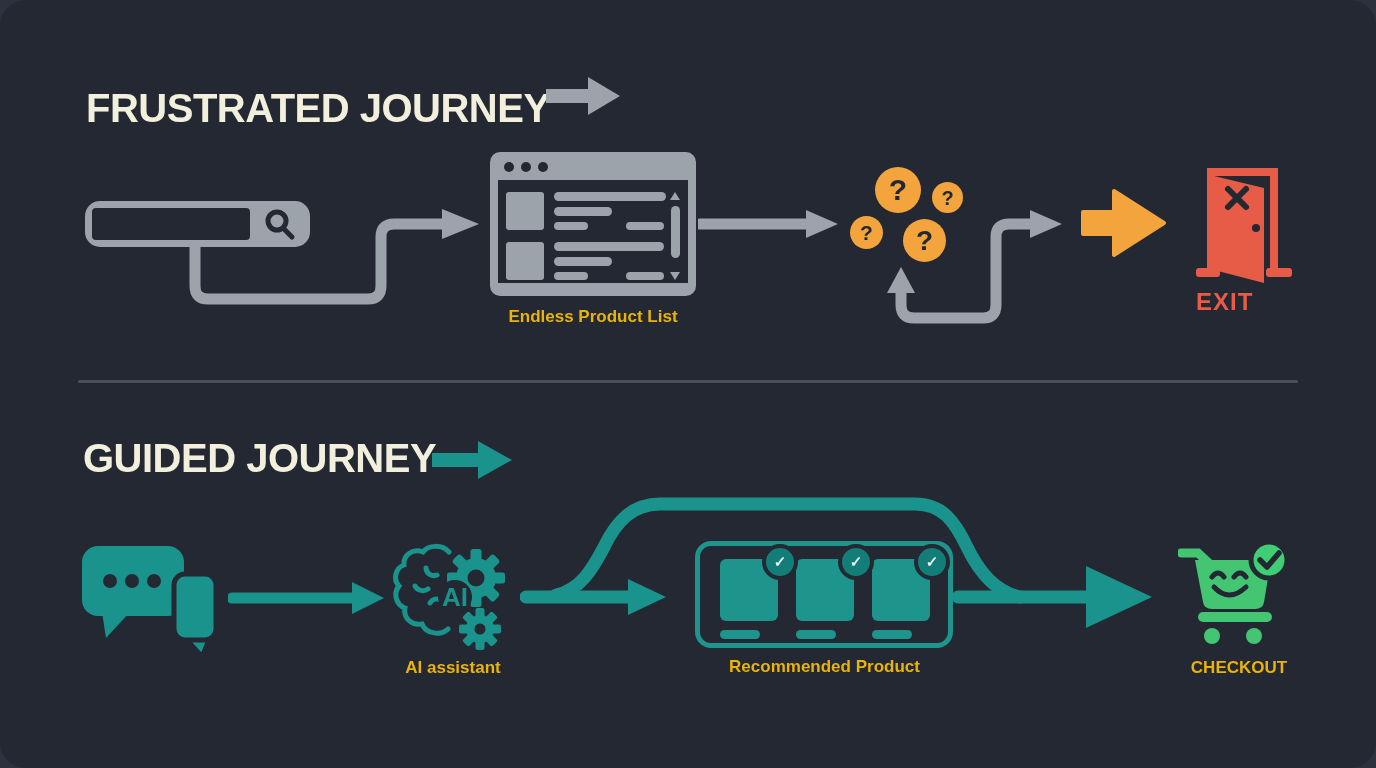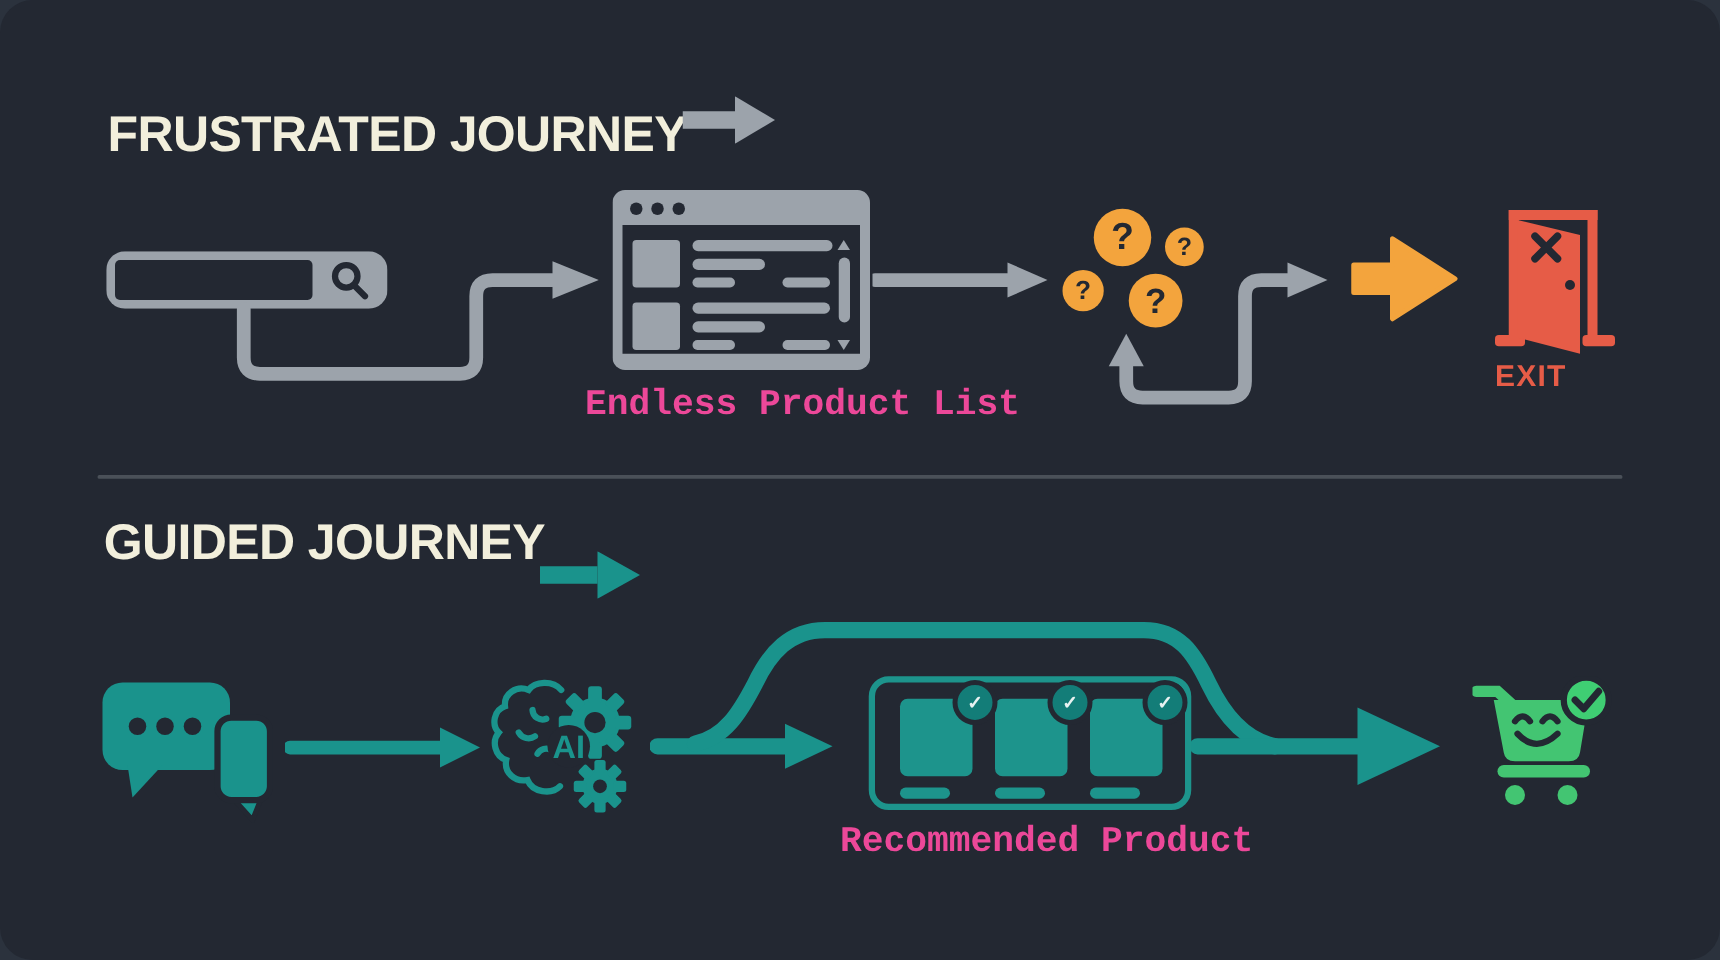--- a/index.html
+++ b/index.html
@@ -7,22 +7,22 @@
   .stage {
     position:relative; width:1376px; height:768px;
     background:#232832; border-radius:26px; overflow:hidden;
   }
   .abs { position:absolute; }
   .journey-title {
     position:absolute; font-size:40px; font-weight:bold;
     color:#F2EFDC; letter-spacing:-0.5px; white-space:nowrap;
   }
   .flow-label {
-    position:absolute; font-weight:bold; color:#ec4899;
-    font-size:29px; text-align:center; white-space:nowrap;font-family:Liberation Mono, monospace;
+    position:absolute; font-weight:bold; color:#eab308;
+    font-size:17px; text-align:center; white-space:nowrap;
   }
   .qmark {
     position:absolute; background:#F3A43D; color:#232832;
     border-radius:50%; display:flex; align-items:center; justify-content:center;
     font-weight:bold; line-height:1;
   }
   .divider { position:absolute; background:#4A5058; border-radius:2px; }
   .products-box {
     position:absolute; border:5px solid #1D948C; border-radius:16px;
     box-sizing:border-box;
@@ -128,21 +128,21 @@
       <line x1="32" y1="23" x2="50" y2="41"></line>
       <line x1="50" y1="23" x2="32" y2="41"></line>
     </g>
     <circle cx="60" cy="62" r="4" fill="#232832"></circle>
   </svg>
 
   <div class="exit-label" style="left:1196px; top:288px; width:96px;">EXIT</div>
 
   <div class="divider" style="left:78px; top:380px; width:1220px; height:3px;"></div>
 
-  <div class="journey-title" style="left:83px; top:412px;">GUIDED JOURNEY</div>
+  <div class="journey-title" style="left:83px; top:436px;">GUIDED JOURNEY</div>
 
   <svg class="abs" style="left:432px; top:441px;" width="80" height="38" viewBox="0 0 80 38">
     <rect x="0" y="12" width="46" height="14" fill="#1A938C"></rect>
     <polygon points="46,0 80,19 46,38" fill="#1A938C"></polygon>
   </svg>
 
   <svg class="abs" style="left:80px; top:544px;" width="138" height="114" viewBox="0 0 138 114">
     <rect x="2" y="2" width="102" height="70" rx="16" fill="#1A938C"></rect>
     <polygon points="22,68 50,68 26,94" fill="#1A938C"></polygon>
     <g fill="#232832">
@@ -191,20 +191,21 @@
         <rect x="-4.5" y="-21" width="9" height="10" rx="2" transform="rotate(225)"></rect>
         <rect x="-4.5" y="-21" width="9" height="10" rx="2" transform="rotate(270)"></rect>
         <rect x="-4.5" y="-21" width="9" height="10" rx="2" transform="rotate(315)"></rect>
       </g>
       <circle r="5.5" fill="#232832"></circle>
     </g>
     <circle cx="63" cy="57" r="17" fill="#232832"></circle>
     <text x="63" y="66" text-anchor="middle" font-size="26" font-weight="bold" fill="#1A938C">AI</text>
   </svg>
 
+  <div class="flow-label" style="left:353px; top:658px; width:200px;">AI assistant</div>
 
   <svg class="abs" style="left:520px; top:486px;" width="650" height="152" viewBox="520 486 650 152">
     <line x1="526" y1="597" x2="628" y2="597" stroke="#1A938C" stroke-width="13" stroke-linecap="round"></line>
     <polygon points="628,579 666,597 628,615" fill="#1A938C"></polygon>
     <path d="M556,595 C580,590 592,570 604,547 C616,522 632,504 660,504 L915,504 C943,504 955,522 967,547 C979,572 995,592 1020,597" stroke="#1A938C" stroke-width="13" fill="none" stroke-linecap="round"></path>
     <line x1="958" y1="597" x2="1086" y2="597" stroke="#1A938C" stroke-width="13" stroke-linecap="round"></line>
     <polygon points="1086,566 1152,597 1086,628" fill="#1A938C"></polygon>
   </svg>
 
   <div class="products-box" style="left:695px; top:541px; width:258px; height:107px;">
@@ -231,14 +232,15 @@
     </g>
     <rect x="20" y="71" width="74" height="10" rx="5" fill="#43C572"></rect>
     <circle cx="34" cy="95" r="8" fill="#43C572"></circle>
     <circle cx="76" cy="95" r="8" fill="#43C572"></circle>
     <g>
       <circle cx="91" cy="19" r="18" fill="#3FCE73" stroke="#232832" stroke-width="5"></circle>
       <path d="M82,19 L89,26 L101,12" stroke="#232832" stroke-width="5.5" fill="none" stroke-linecap="round" stroke-linejoin="round"></path>
     </g>
   </svg>
 
+  <div class="flow-label" style="left:1139px; top:658px; width:200px;">CHECKOUT</div>
 
 </div>
 
 </body></html>

